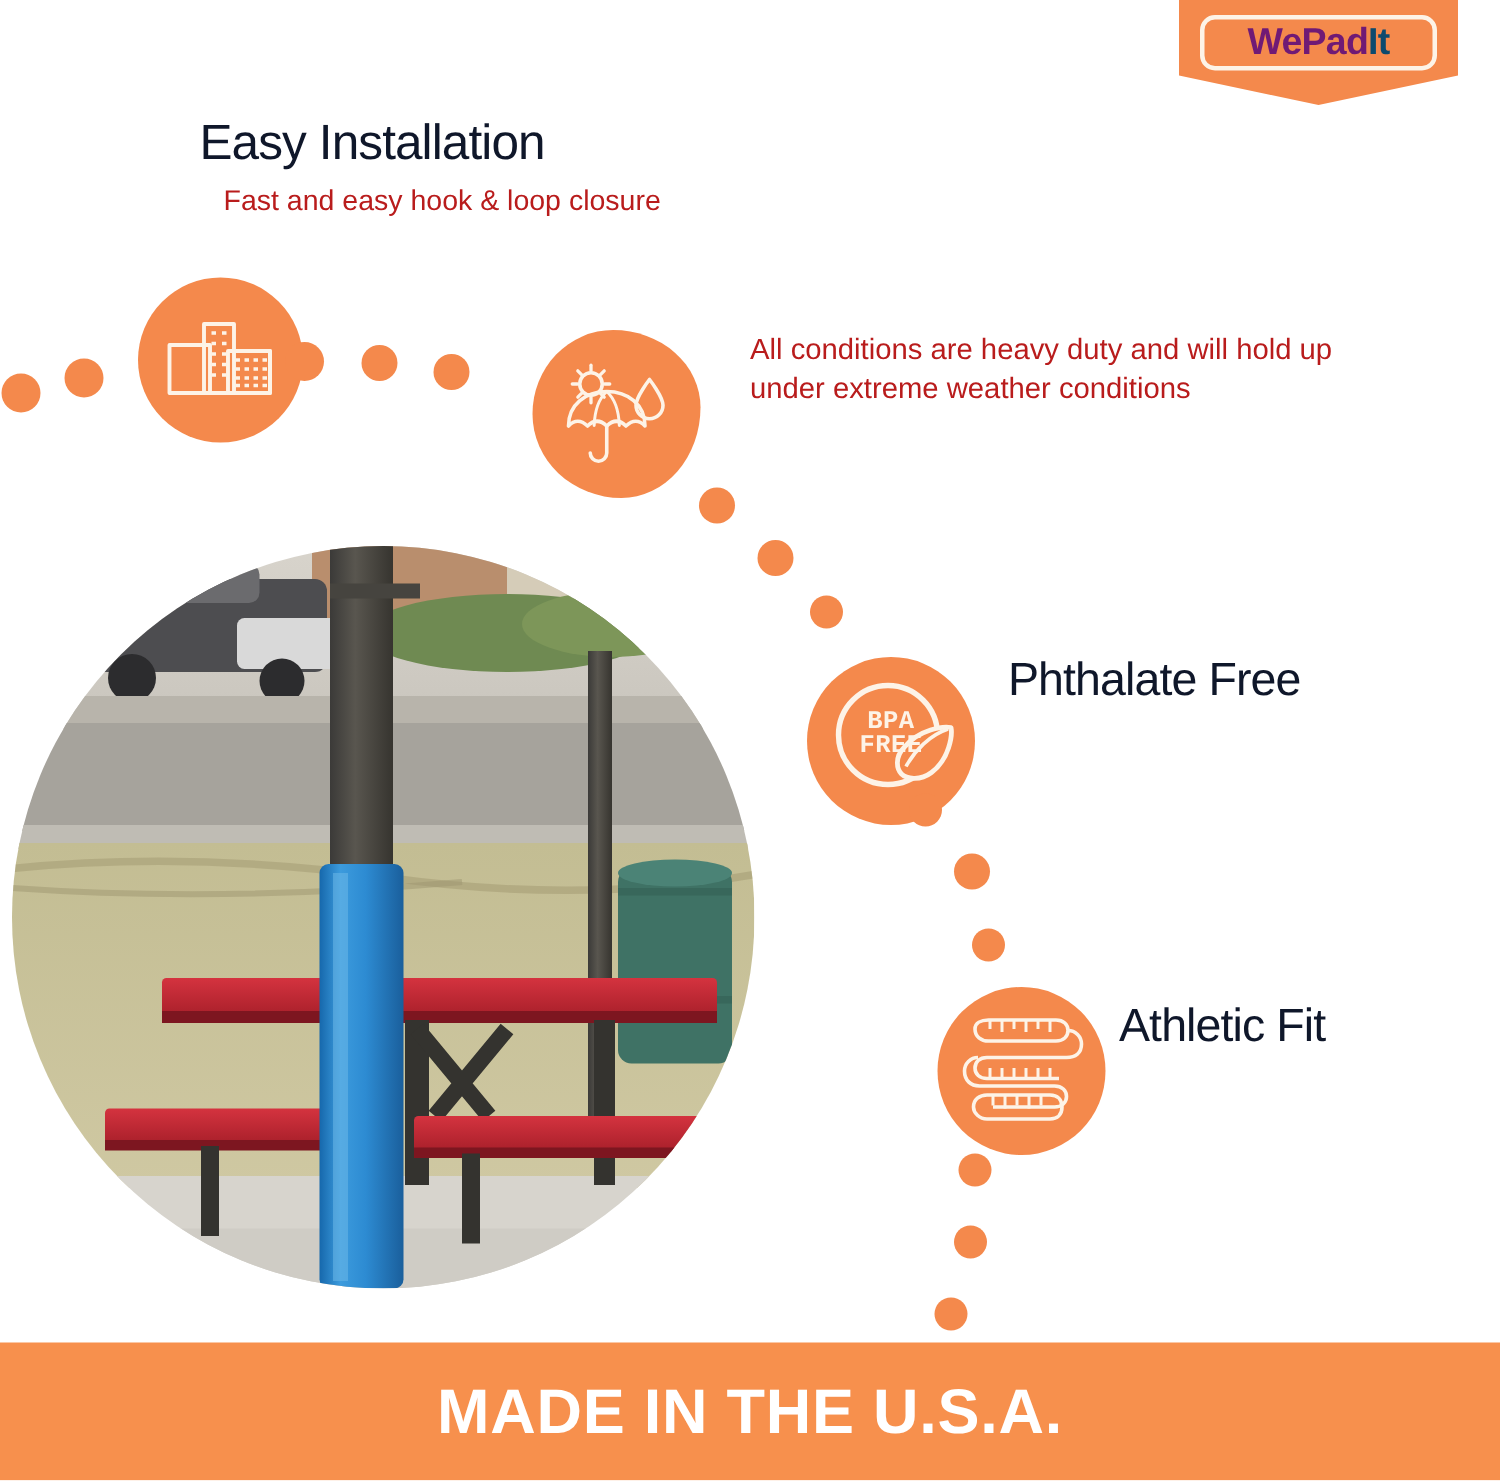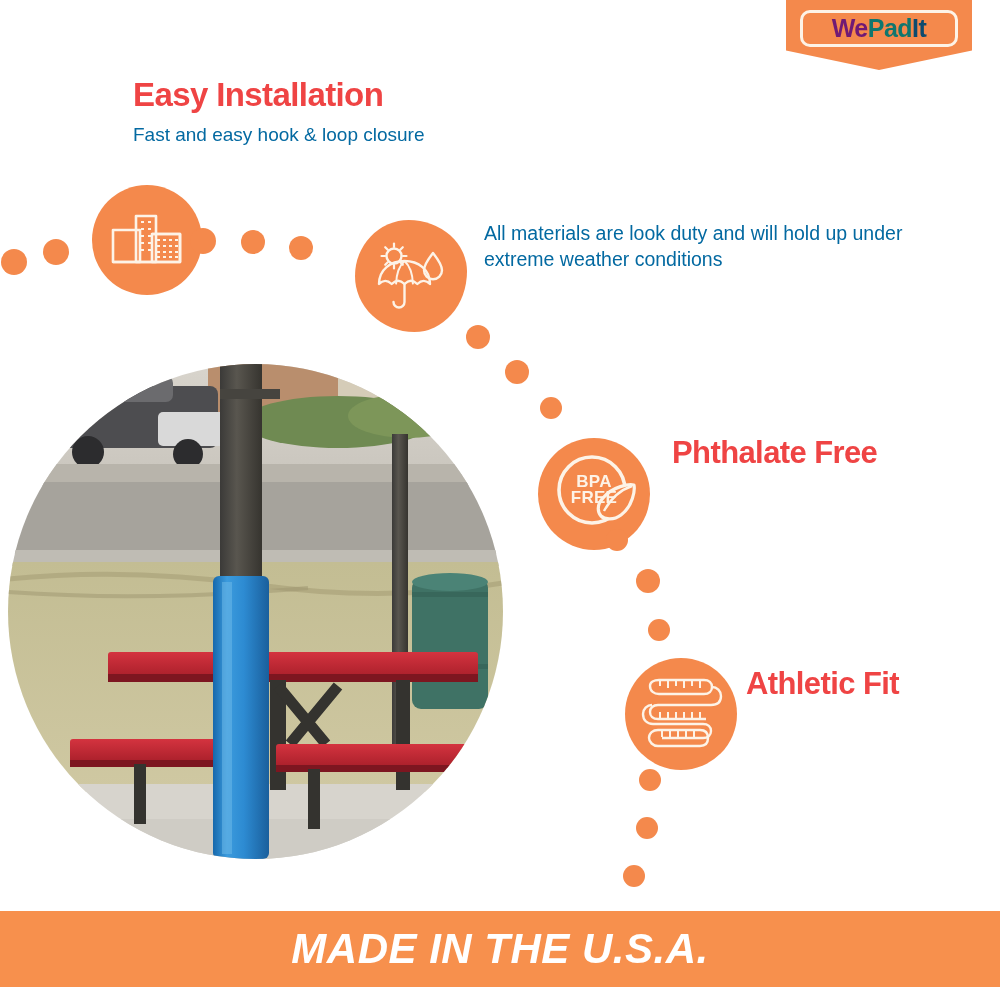--- a/index.html
+++ b/index.html
@@ -50,41 +50,41 @@
     font-size: 25px;
     letter-spacing: -0.5px;
     line-height: 1;
     white-space: nowrap;
   }
   .logo-we {
     color: #701a75;
     font-weight: 700;
   }
   .logo-pad {
-    color: #0f766e;
+    color: #701a75;
     font-weight: 900;
   }
   .logo-it {
     color: #0c4a6e;
     font-weight: 700;
   }
 
   
   .feature-title {
-    font-weight: 700;
-    color: #ef4444;
+    font-weight: 400;
+    color: #0f172a;
     letter-spacing: -0.6px;
     line-height: 1.05;
     margin: 0;
   }
   .feature-desc {
     font-weight: 400;
-    color: #0369a1;
+    color: #b91c1c;
     line-height: 1.32;
-    margin: 0;
+    margin: 16px;
   }
 
   
   #block-install {
     position: absolute;
     left: 133px;
     top: 78px;
     width: 460px;
   }
   #block-install .feature-title { font-size: 33px; }
@@ -148,20 +148,21 @@
   .bpa-text {
     position: absolute;
     left: 0; right: 0;
     text-align: center;
     color: #FDF3E7;
     font-weight: 900;
     font-size: 17px;
     line-height: 0.92;
     letter-spacing: 0.3px;
     pointer-events: none;
+    font-family: Liberation Mono, monospace;
   }
 
   
   .trail-dot {
     position: absolute;
     background: #F4894C;
     border-radius: 50%;
   }
 
   
@@ -175,26 +176,25 @@
     overflow: hidden;
   }
   #photo-svg { display: block; width: 100%; height: 100%; }
 
   
   #made-banner {
     position: absolute;
     left: 0;
     bottom: 0;
     width: 1000px;
-    height: 76px;
+    height: 92px;
     background: #F7904D;
     display: flex;
     align-items: center;
     justify-content: center;
-    font-style: italic;
   }
   #made-banner .banner-text {
     color: #FFFFFF;
     font-weight: 800;
     font-size: 42px;
     letter-spacing: 0.5px;
     line-height: 1;
     white-space: nowrap;
   }
 </style>
@@ -211,21 +211,21 @@
       </span>
     </div>
   </div>
 
   <div id="block-install">
     <h2 class="feature-title">Easy Installation</h2>
     <p class="feature-desc">Fast and easy hook &amp; loop closure</p>
   </div>
 
   <div id="block-weather">
-    <p class="feature-desc">All materials are look duty and will hold up under extreme weather conditions</p>
+    <p class="feature-desc">All conditions are heavy duty and will hold up under extreme weather conditions</p>
   </div>
 
   <div id="block-phthalate">
     <h2 class="feature-title">Phthalate Free</h2>
   </div>
 
   <div id="block-fit">
     <h2 class="feature-title">Athletic Fit</h2>
   </div>
 

